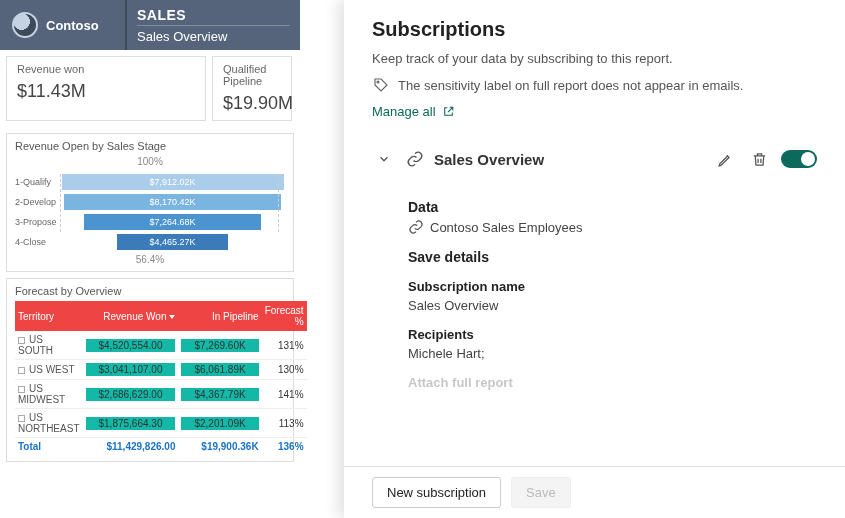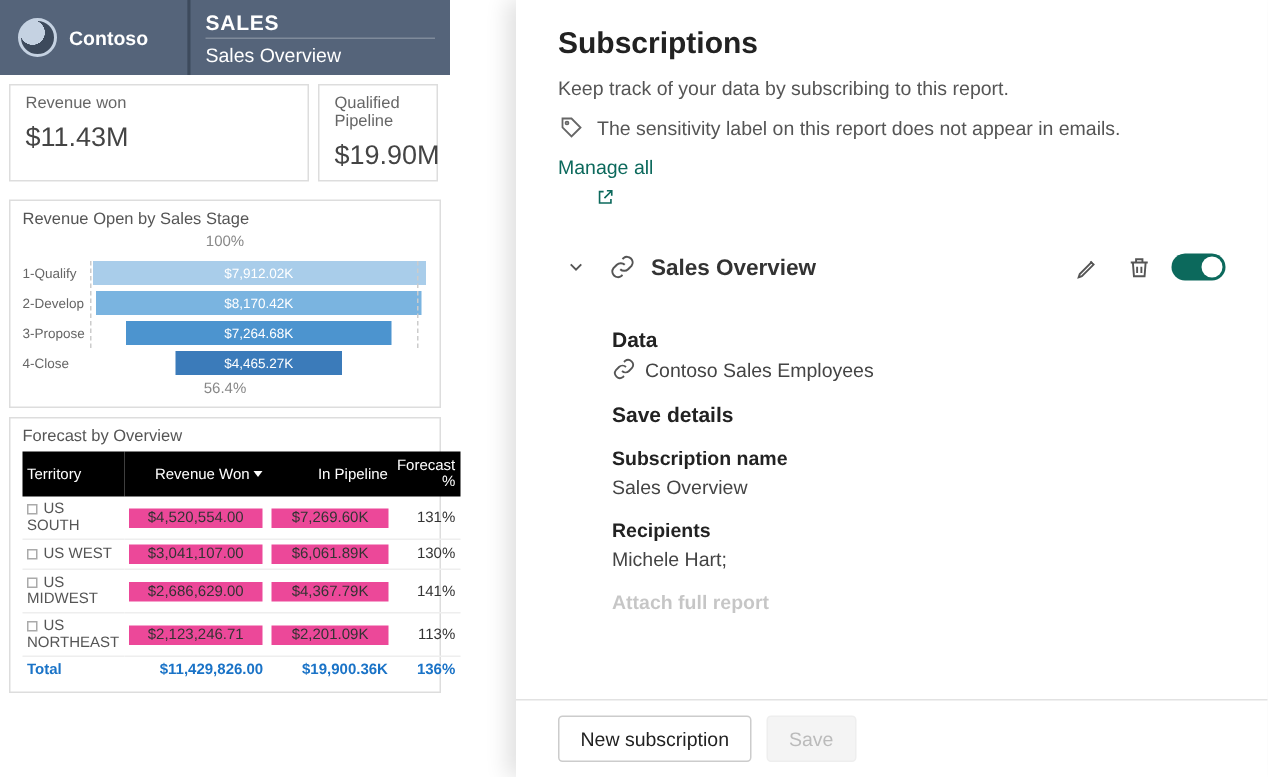--- a/index.html
+++ b/index.html
@@ -33,36 +33,36 @@
   .barchart .grid::before, .barchart .grid::after {
     content:""; position:absolute; top:0; bottom:18px; border-left:1px dashed #ccc;
   }
   .barchart .grid::before { left:45px; }
   .barchart .grid::after { right:6px; }
   .bar-row { display:flex; align-items:center; margin:4px 0; }
   .bar-row .cat { width:45px; font-size:9px; color:#666; }
   .bar-row .bar { height:16px; color:#fff; font-size:9px; display:flex; align-items:center; justify-content:center; }
 
   table.ft { width:100%; border-collapse:collapse; font-size:10px; }
-  table.ft th { background:#000000; color:#fff; padding:4px 3px; text-align:right; font-weight:400; }
+  table.ft th { background:#ef4444; color:#fff; padding:4px 3px; text-align:right; font-weight:400; }
   table.ft th:first-child { text-align:left; }
   table.ft td { padding:3px 3px; text-align:right; border-bottom:1px solid #eee; }
   table.ft td:first-child { text-align:left; color:#555; }
-  table.ft td .cell-bg { display:inline-block; background:#ec4899; padding:1px 13px; min-width:60px; text-align:left;}
+  table.ft td .cell-bg { display:inline-block; background:#14b8a6; padding:1px 13px; min-width:60px; text-align:left;}
   table.ft tr.total td { color:#1a73c7; font-weight:600; border:none; }
   .chip { display:inline-block; width:7px; height:7px; border:1px solid #aaa; margin-right:4px; vertical-align:middle; }
   .sort-ind { display:inline-block; width:0; height:0; border-left:3px solid transparent; border-right:3px solid transparent; border-top:4px solid #fff; margin-left:3px; vertical-align:middle;}
 
   
   .panel { position:absolute; right:0; top:0; bottom:0; width:501px; background:#fff; box-shadow:-6px 0 14px rgba(0,0,0,.12); display:flex; flex-direction:column; }
   .panel-body { padding:18px 28px 0; flex:1; overflow:hidden; }
   .panel h1 { font-size:20px; font-weight:600; margin:0 0 10px; color:#222;}
   .panel .desc { color:#555; font-size:13px; margin:6px 0 10px; }
   .sens { display:flex; align-items:center; gap:8px; color:#555; margin-bottom:10px; }
-  .manage { color:#0c695c; font-size:13px; display:inline-flex; align-items:center; gap:6px; cursor:pointer;flex-direction:column; }
+  .manage { color:#0c695c; font-size:13px; display:inline-flex; align-items:center; gap:6px; cursor:pointer; }
   .sub-head { display:flex; align-items:center; gap:10px; margin-top:28px; padding-bottom:8px; }
   .sub-head .name { font-weight:600; font-size:15px; flex:1; }
   .icon-btn { width:24px; height:24px; display:flex; align-items:center; justify-content:center; cursor:pointer; color:#555; }
   .toggle { width:36px; height:18px; border-radius:10px; background:#0c695c; position:relative; cursor:pointer; }
   .toggle::after { content:""; position:absolute; right:2px; top:2px; width:14px; height:14px; border-radius:50%; background:#fff; }
   .sub-body { padding:6px 4px 0 36px; }
   .sub-body h3 { font-size:14px; font-weight:600; margin:14px 0 4px; color:#222;}
   .sub-body .line { font-size:13px; color:#444; display:flex; align-items:center; gap:6px; }
   .sub-body .field-label { font-size:13px; font-weight:600; margin-top:14px; color:#222;}
   .sub-body .field-value { font-size:13px; margin-top:4px; color:#444;}
@@ -161,21 +161,21 @@
             <td>130%</td>
           </tr>
           <tr>
             <td><span class="chip"></span>US MIDWEST</td>
             <td><span class="cell-bg">$2,686,629.00</span></td>
             <td><span class="cell-bg">$4,367.79K</span></td>
             <td>141%</td>
           </tr>
           <tr>
             <td><span class="chip"></span>US NORTHEAST</td>
-            <td><span class="cell-bg">$2,123,246.71</span></td>
+            <td><span class="cell-bg">$1,875,664.30</span></td>
             <td><span class="cell-bg">$2,201.09K</span></td>
             <td>113%</td>
           </tr>
           <tr class="total">
             <td>Total</td>
             <td>$11,429,826.00</td>
             <td>$19,900.36K</td>
             <td>136%</td>
           </tr>
         </tbody>
@@ -187,21 +187,21 @@
   <div class="panel-body">
     <h1>Subscriptions</h1>
     <div class="desc">Keep track of your data by subscribing to this report.</div>
     <div class="sens">
       <span>
         <svg width="18" height="18" viewBox="0 0 24 24" fill="none" stroke="#666" stroke-width="1.6">
             <path d="M20 12l-8 8-8-8V4h8z"></path>
             <circle cx="8" cy="8" r="1.3"></circle>
           </svg>
       </span>
-      <span>The sensitivity label on this report does not appear in emails.</span>
+      <span>The sensitivity label on full report does not appear in emails.</span>
     </div>
     <a class="manage">
       <span>Manage all</span>
       <svg width="13" height="13" viewBox="0 0 24 24" fill="none" stroke="#0c695c" stroke-width="2">
           <path d="M14 4h6v6M20 4l-9 9M19 14v5H5V5h5"></path>
         </svg>
     </a>
 
     <div class="sub-head">
       <span class="icon-btn">

